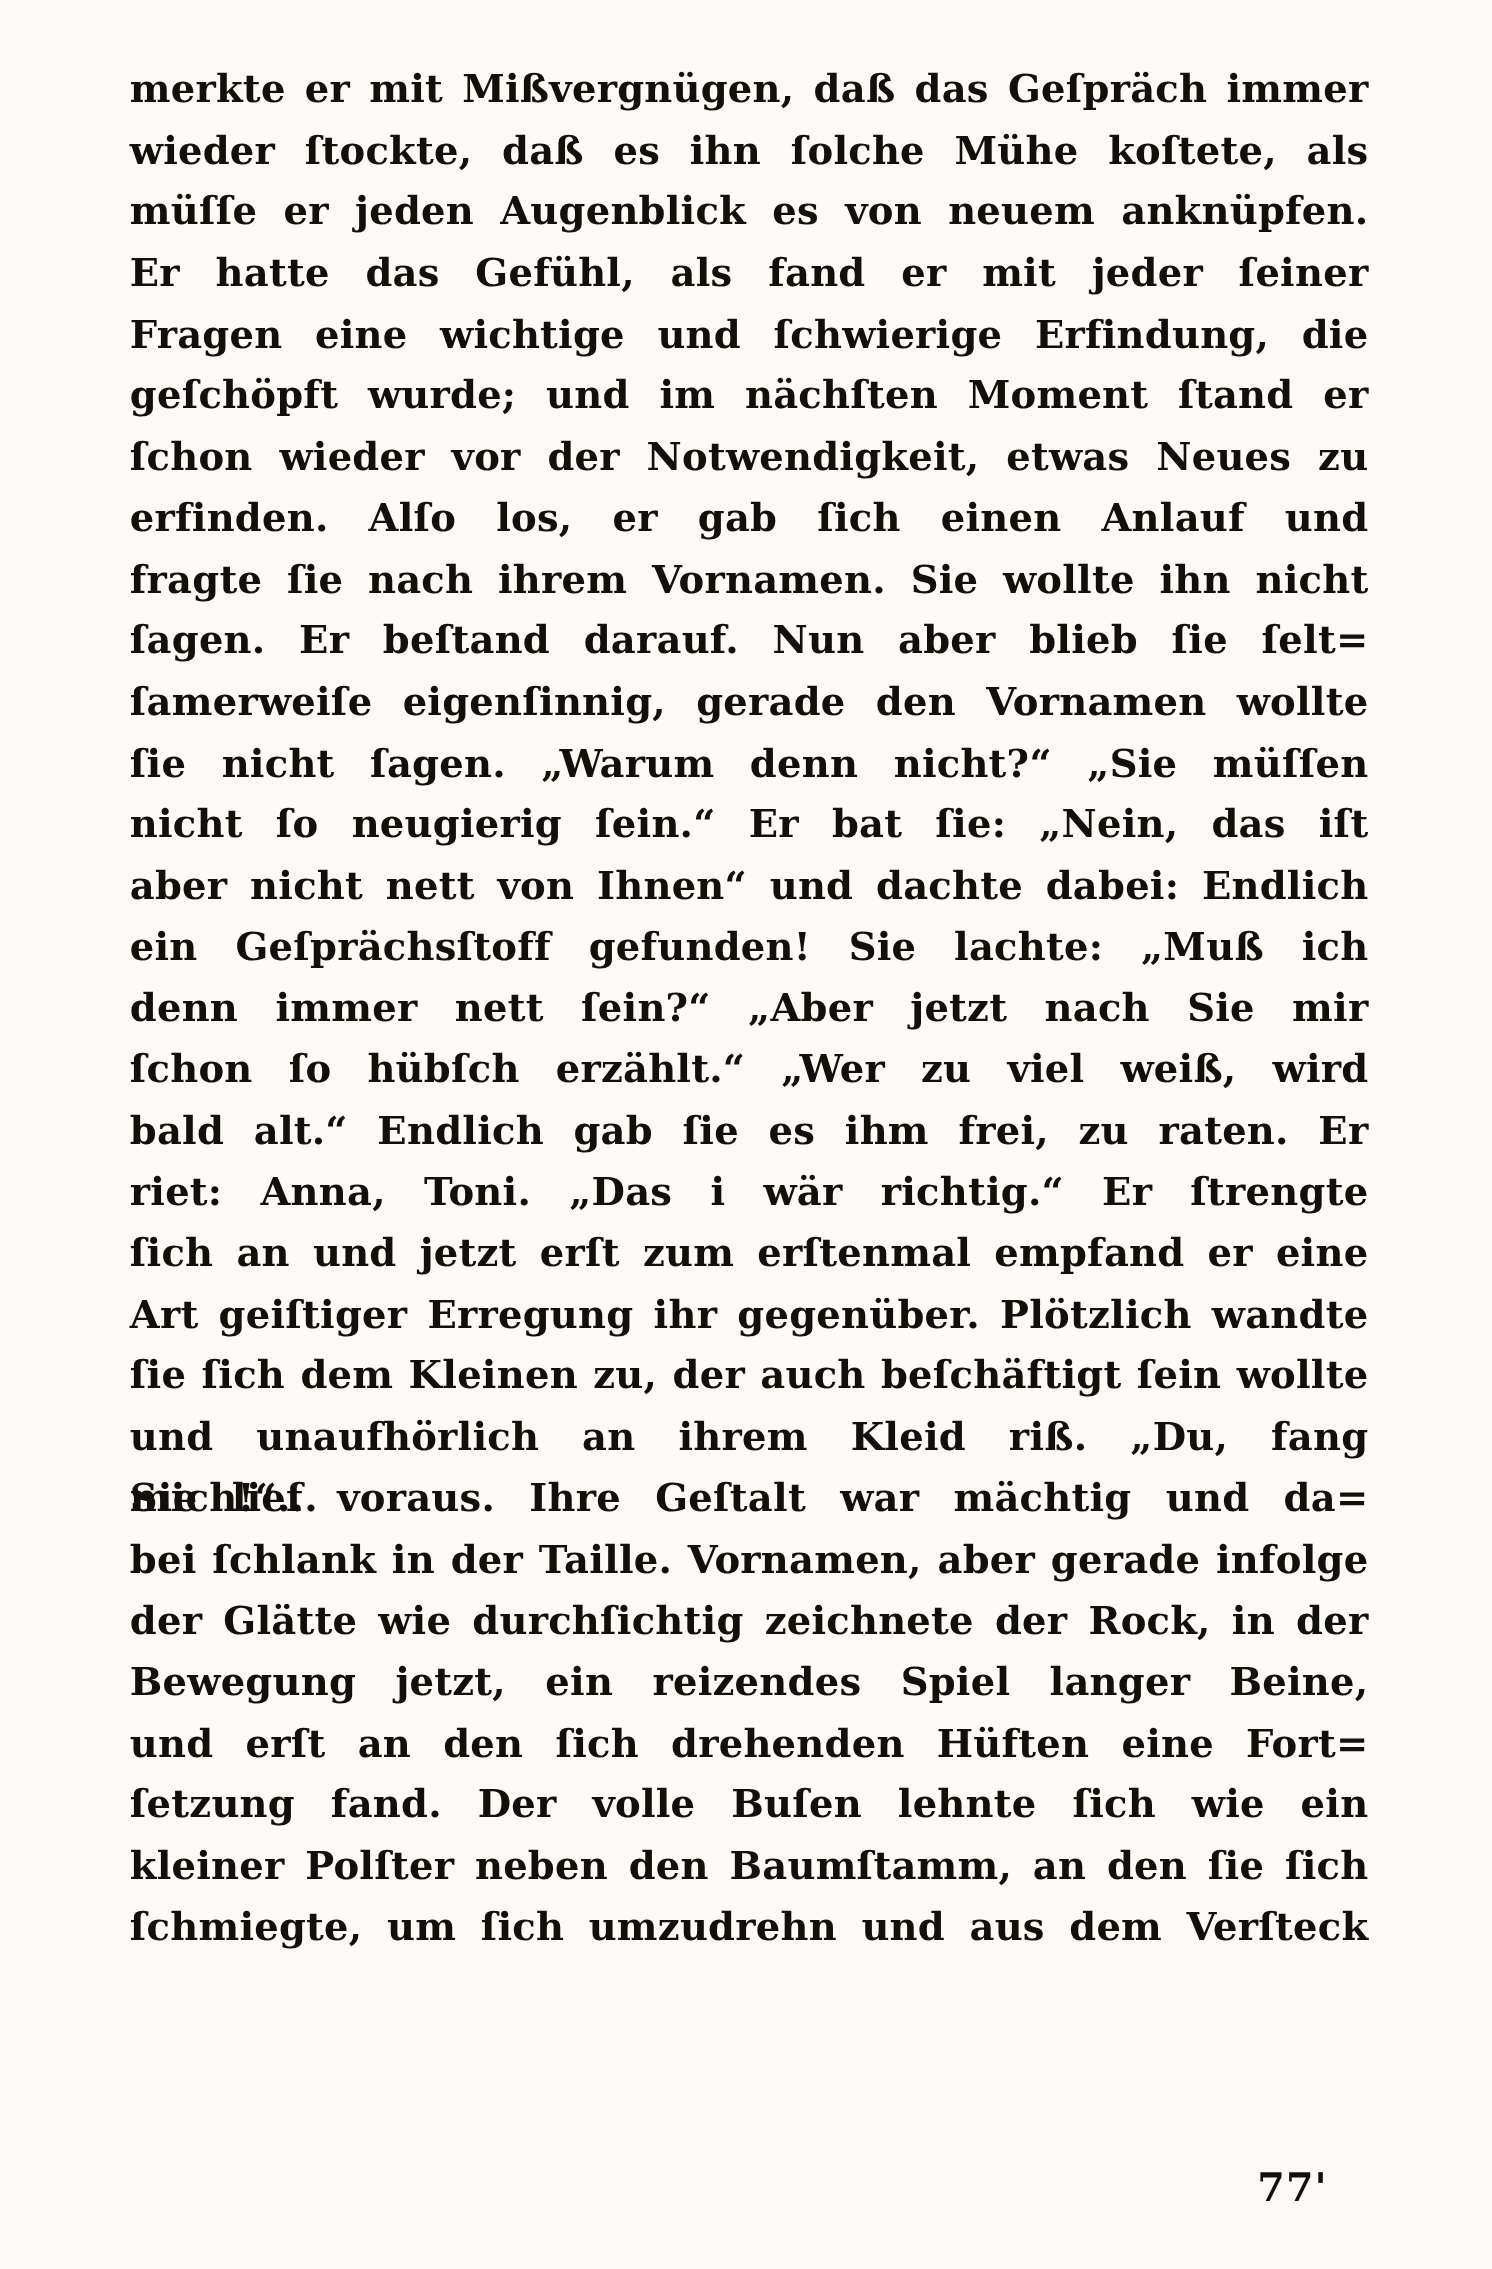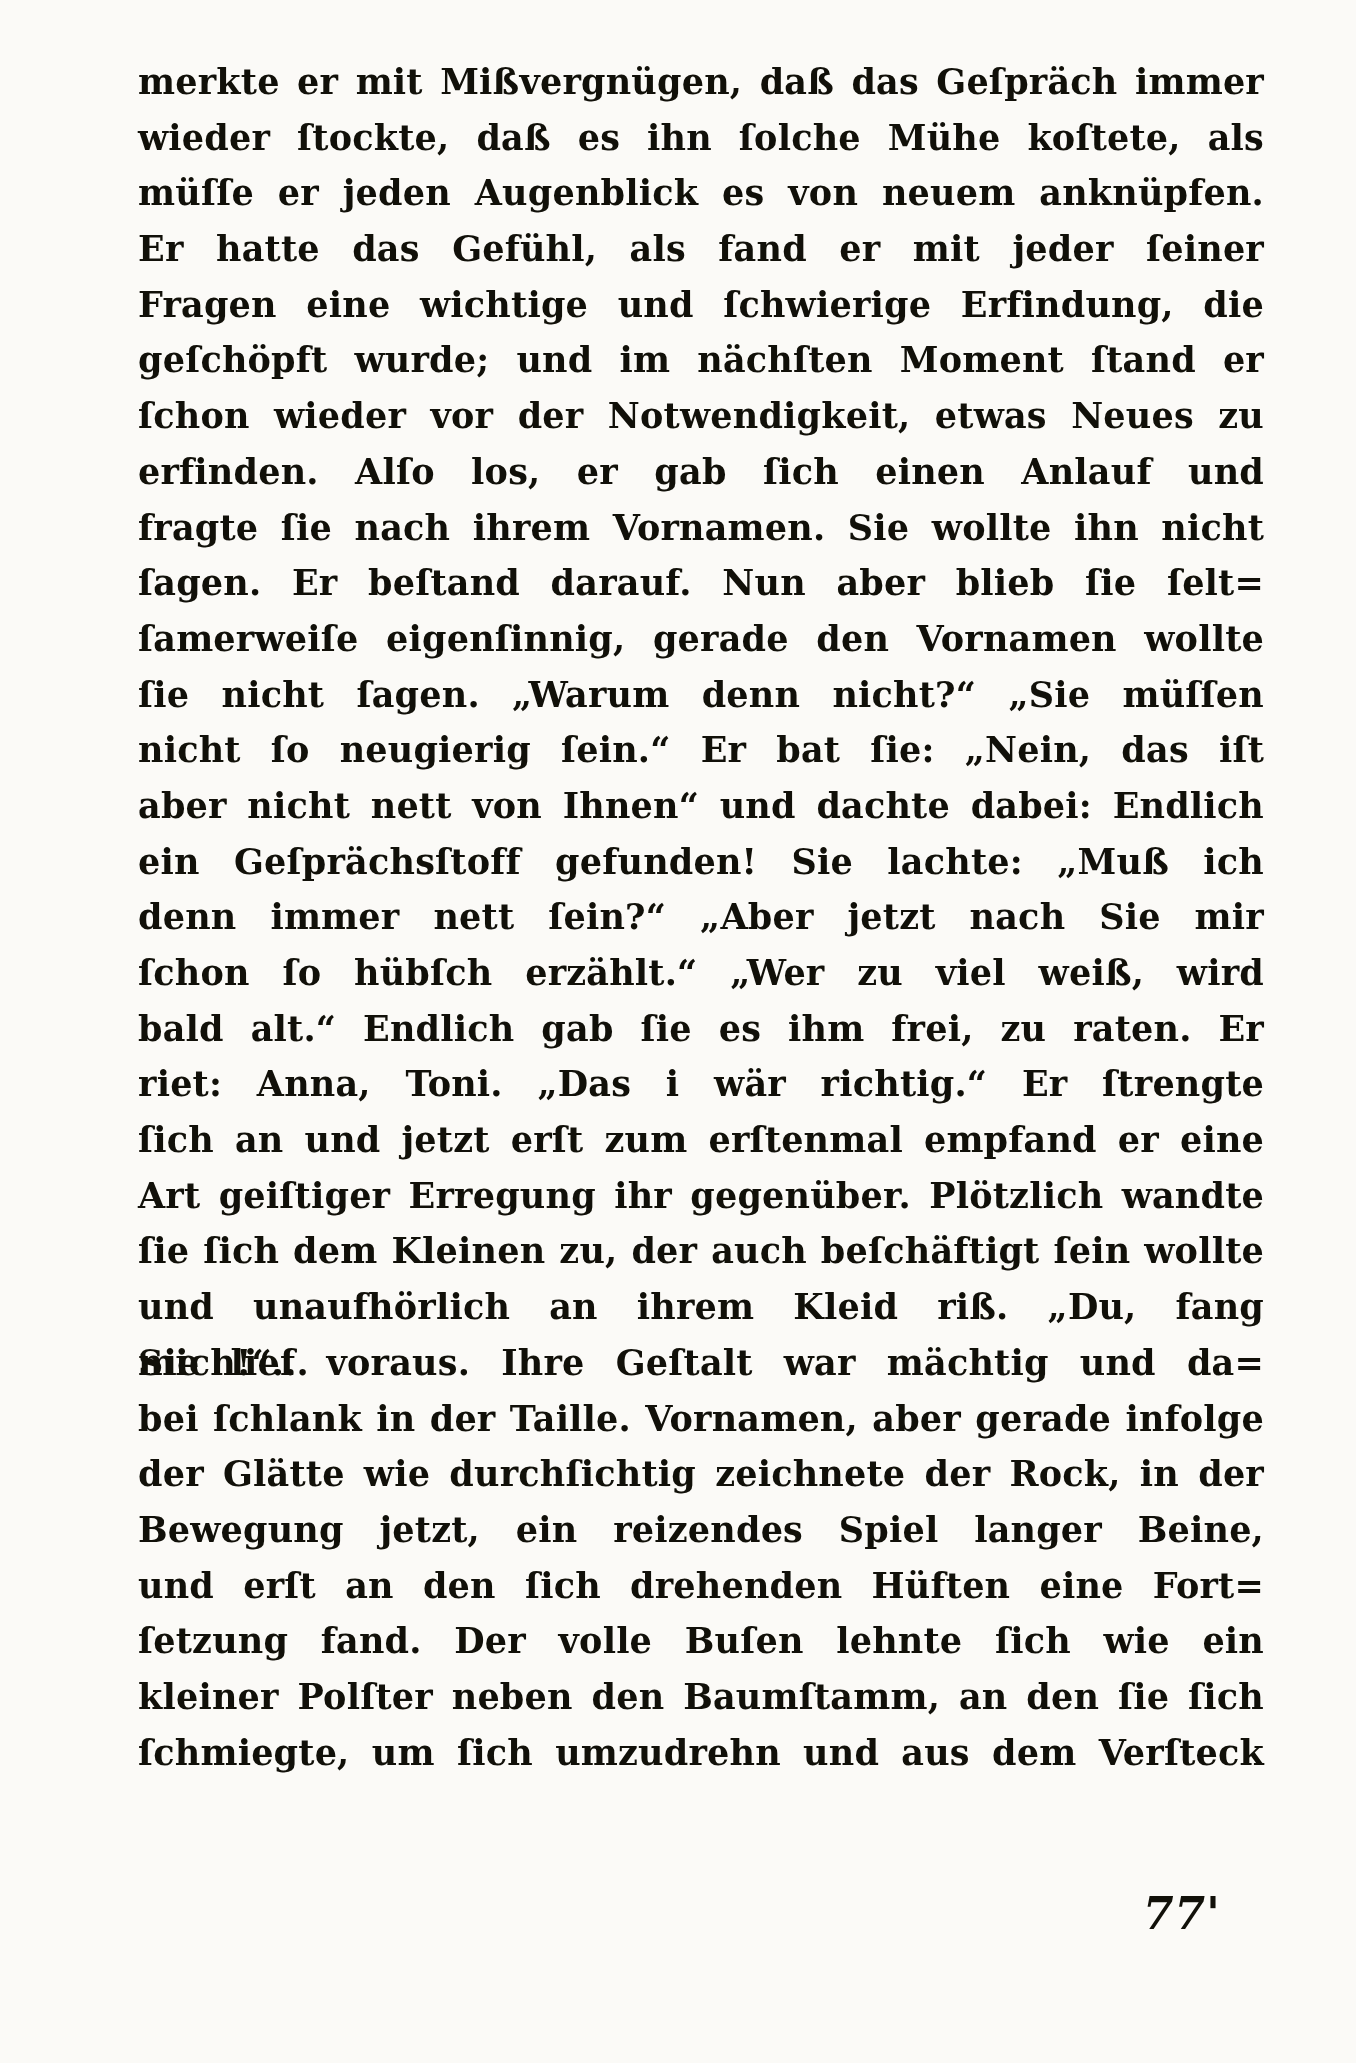--- a/index.html
+++ b/index.html
@@ -17,41 +17,39 @@
   }
   .page {
     position: absolute;
     inset: 0;
   }
   .text-block {
     position: absolute;
     left: 118px;
     top: 54px;
     width: 1126px;
-    margin-left: 20px;
   }
   .line {
     font-size: 35px;
     font-weight: 700;
     line-height: 55.7px;
     height: 55.7px;
     text-align: justify;
     text-align-last: justify;
     letter-spacing: 0.2px;
     word-spacing: 1px;
     white-space: normal;
   }
   .page-number {
     position: absolute;
     left: 1143px;
-    top: 1888px;
-    font-size: 44px;
+    top: 1968px;
+    font-size: 36px;
     font-weight: 700;
     letter-spacing: 1px;
-    font-style: italic;
   }
 </style>
 </head>
 <body>
 
 <div class="page">
   <div class="text-block">
     <div class="line">merkte er mit Mißvergnügen, daß das Geſpräch immer</div>
     <div class="line">wieder ſtockte, daß es ihn ſolche Mühe koſtete, als</div>
     <div class="line">müſſe er jeden Augenblick es von neuem anknüpfen.</div>

